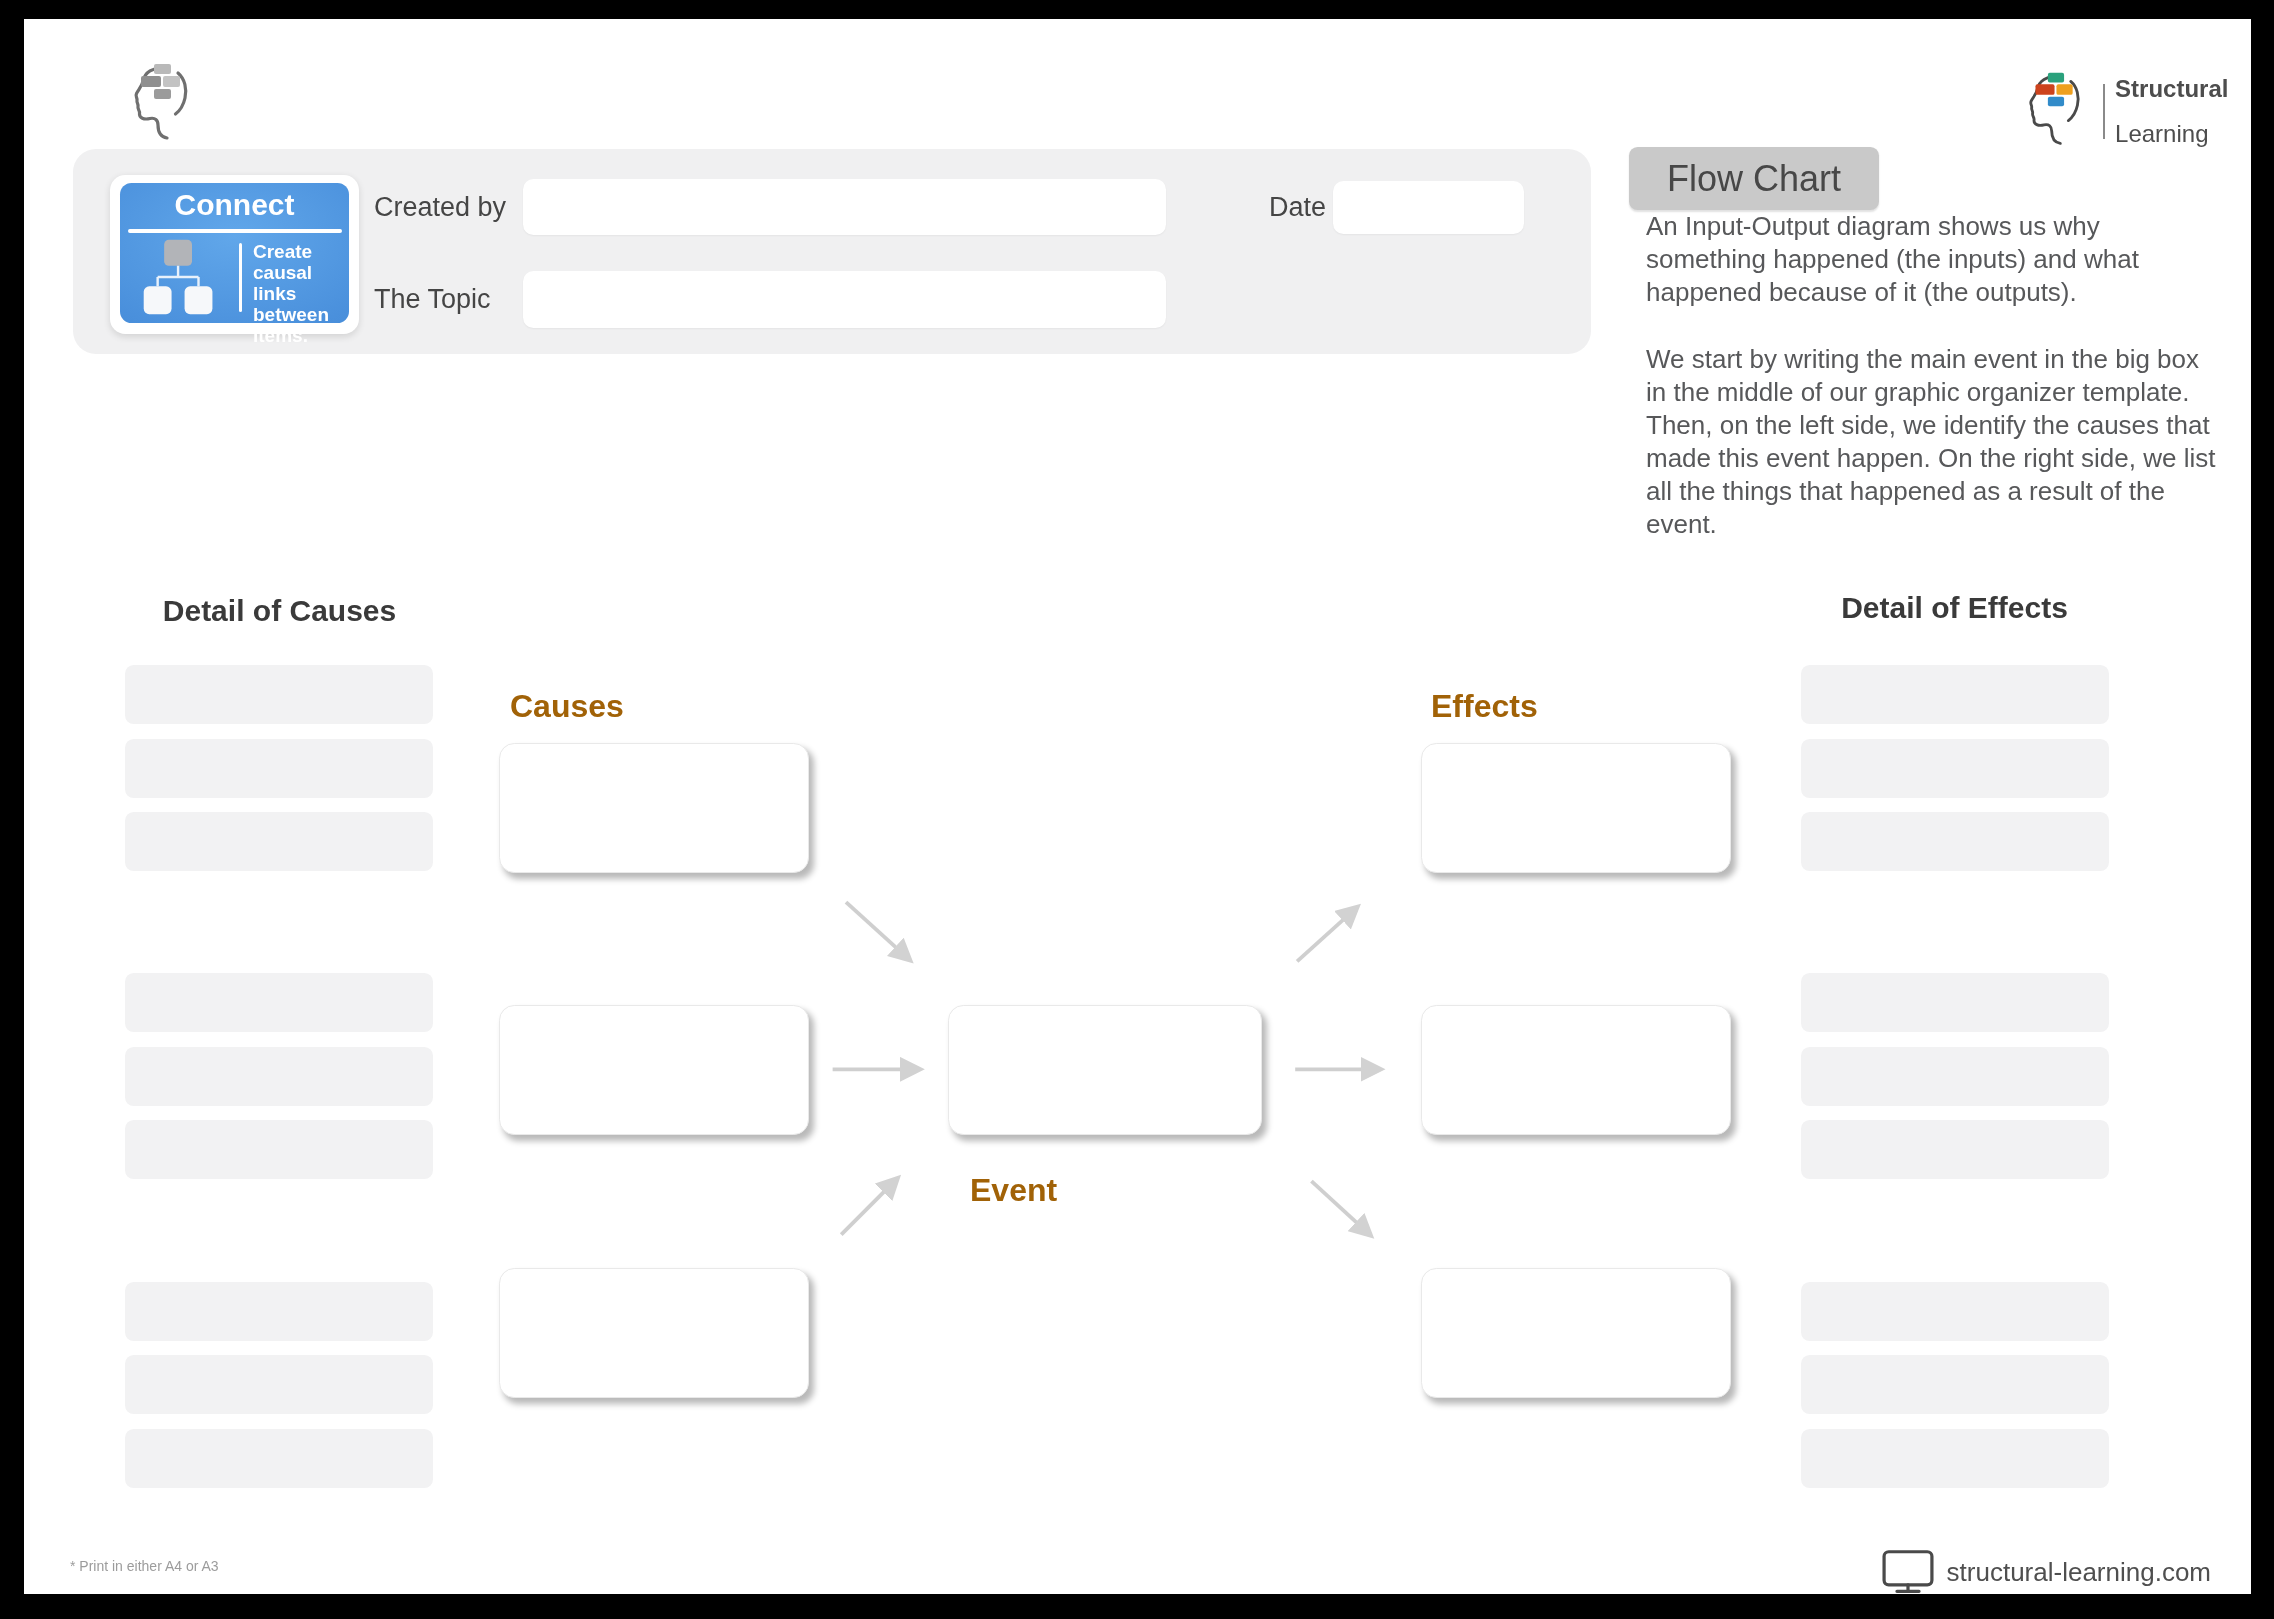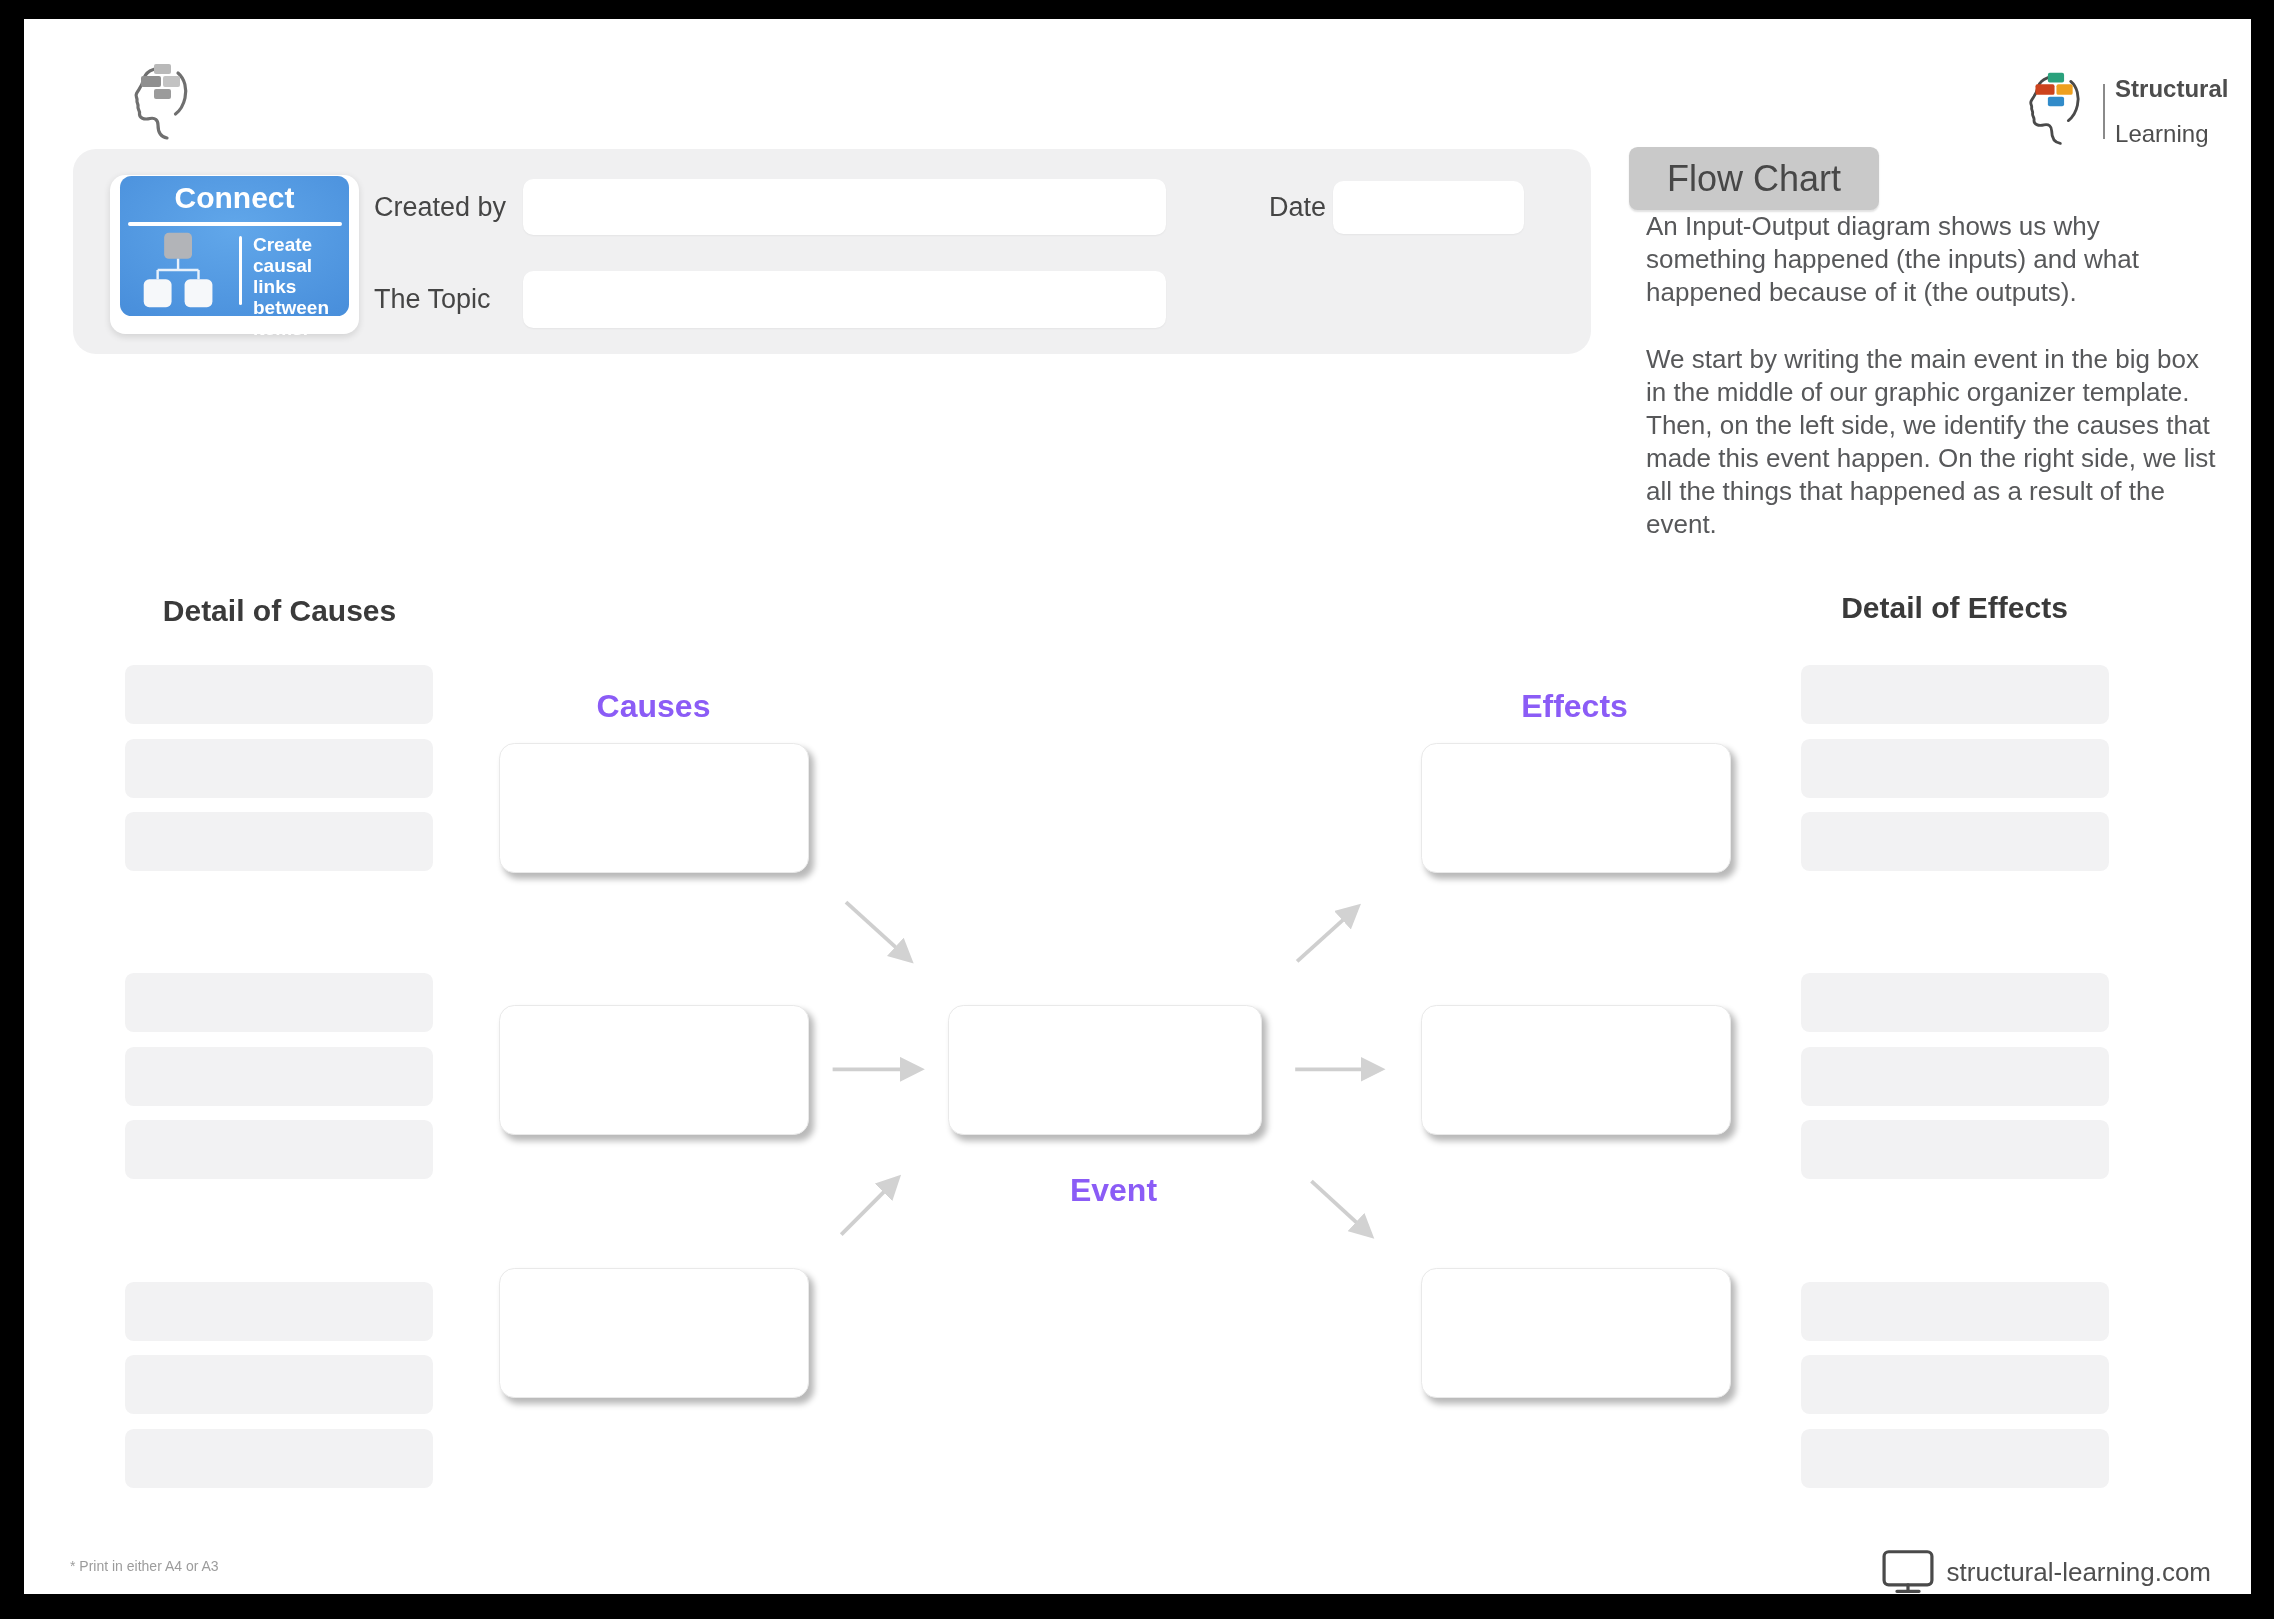--- a/index.html
+++ b/index.html
@@ -21,21 +21,21 @@
   .brand-logo { left:1994px; top:46px; height:92px; display:flex; align-items:center; gap:9.6px; }
   .brand-logo .divider { width:2.9px; height:55px; background:#8a8a8a; }
   .brand-logo .brand-text { display:flex; flex-direction:column; line-height:26px; color:#4d4d4d; font-size:24px;gap:19px; }
   .brand-text .b1 { font-weight:700; }
   .brand-text .b2 { font-weight:400; }
 
   
   .form-panel { left:49px; top:130px; width:1518px; height:205px; background:#f0f0f1; border-radius:23px; }
   .connect-outer { left:86px; top:156px; width:249px; height:159px; background:#ffffff; border-radius:15.3px;
                    box-shadow:0 2.9px 7.6px rgba(0,0,0,0.12); }
-  .connect-card { left:96px; top:157px; width:229px; height:140px; border-radius:11.5px; color:#fff;
+  .connect-card { left:96px; top:164px; width:229px; height:140px; border-radius:11.5px; color:#fff;
                   background:radial-gradient(130% 130% at 50% 38%, #61a7ea 0%, #4a90dc 55%, #3e82ce 100%); }
   .connect-title { position:absolute; left:0; top:4.8px; width:100%; text-align:center;
                    font-size:30px; font-weight:700; }
   .connect-divider { position:absolute; left:7.6px; top:46px; width:214px; height:3.8px; background:#ffffff; border-radius:1.9px; }
   .connect-icon { position:absolute; left:13.4px; top:55px; width:92px; height:78px; }
   .connect-vline { position:absolute; left:119px; top:60px; width:3.3px; height:69px; background:#ffffff; border-radius:1.9px; }
   .connect-desc { position:absolute; left:133px; top:58px; width:92px;
                   font-size:19px; font-weight:700; line-height:21px; }
 
   .form-label { font-size:27px; color:#454545; line-height:56px; white-space:nowrap; }
@@ -53,21 +53,21 @@
   .flowchart-btn { left:1605px; top:128px; width:250px; height:63px; background:#c9c9c9; border:none;
                    border-radius:8.6px; font-family:"Liberation Sans",sans-serif; font-size:36px; color:#474747;
                    box-shadow:0 1.9px 1.9px rgba(0,0,0,0.12); cursor:pointer; }
   .info-text { left:1622px; top:191px; width:574px; font-size:26px; line-height:33px; color:#57585a; }
   .info-text p { margin:0 0 34px 0; }
 
   
   .detail-heading { width:363px; text-align:center; font-size:30px; font-weight:700; color:#3a3a3a; }
   .dh-causes { left:74px; top:575px; }
   .dh-effects { left:1749px; top:572px; }
-  .col-label { width:287px; text-align:center; font-size:32px; font-weight:700; color:#8b5cf6; }
+  .col-label { width:287px; font-size:32px; font-weight:700; color:#a16207; }
   .lab-causes { left:486px; top:669px; }
   .lab-effects { left:1407px; top:669px; }
   .lab-event { left:946px; top:1153px; }
 
   
   .detail-bar { position:absolute; width:308px; height:59px; background:#f2f2f3; border-radius:8.6px; }
   .flow-box { position:absolute; background:#ffffff; border:1px solid #e9e9e9; border-radius:15.3px;
               box-shadow:4.8px 5.7px 6.7px rgba(0,0,0,0.28); }
   .cause-box, .effect-box { width:308px; height:128px; }
   .event-box { left:924px; top:986px; width:312px; height:128px; }

